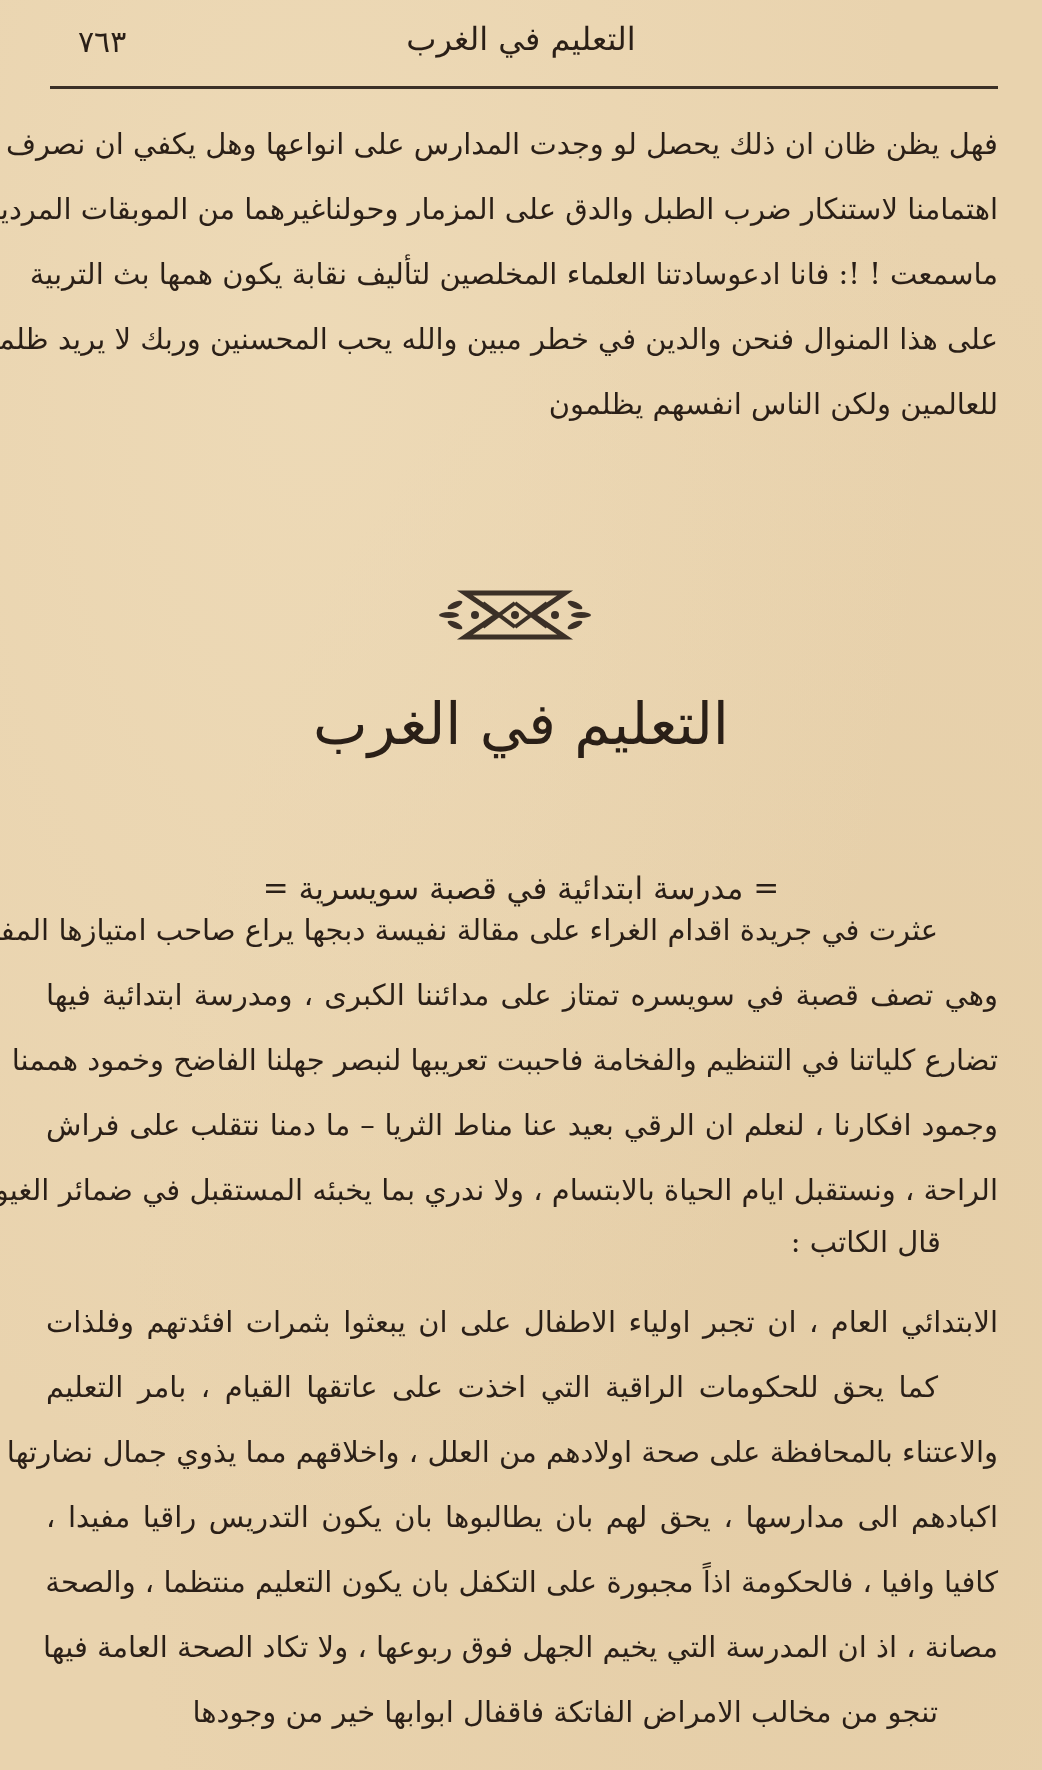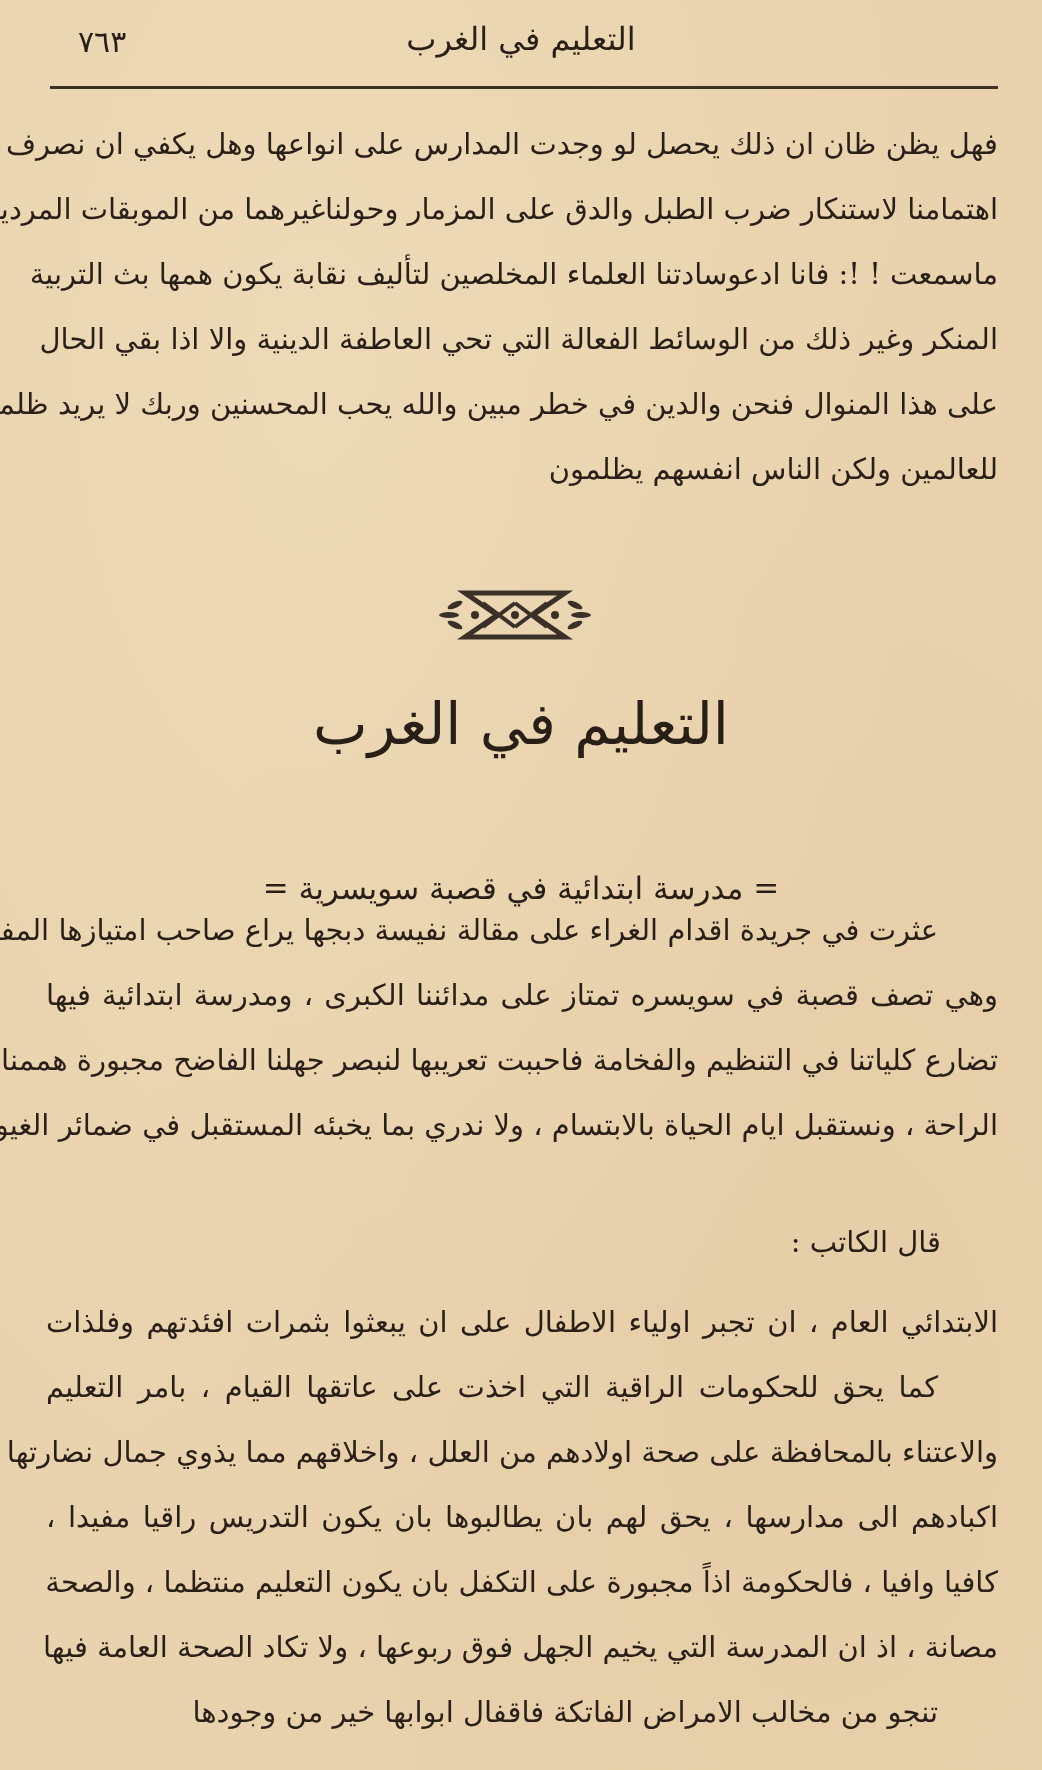--- a/index.html
+++ b/index.html
@@ -59,21 +59,20 @@
   <div class="running-head">
     <span class="page-number">٧٦٣</span>
     <div class="running-title">التعليم في الغرب</div>
   </div>
   <div class="head-rule"></div>
 
   <div class="block p1">
     <span class="line">فهل يظن ظان ان ذلك يحصل لو وجدت المدارس على انواعها وهل يكفي ان نصرف</span>
     <span class="line">اهتمامنا لاستنكار ضرب الطبل والدق على المزمار وحولناغيرهما من الموبقات المرديات</span>
     <span class="line">ماسمعت ! !: فانا ادعوسادتنا العلماء المخلصين لتأليف نقابة يكون همها بث التربية</span>
-    <span class="line">المنكر وغير ذلك من الوسائط الفعالة التي تحي العاطفة الدينية والا اذا بقي الحال</span>
     <span class="line">على هذا المنوال فنحن والدين في خطر مبين والله يحب المحسنين وربك لا يريد ظلما</span>
     <span class="line last">للعالمين ولكن الناس انفسهم يظلمون</span>
   </div>
 
   <div class="ornament">
     <svg width="160" height="60" viewBox="0 0 160 60">
       <g fill="none" stroke="#3b3027" stroke-width="5">
         <polygon points="30,8 130,8 98,30 130,52 30,52 62,30"></polygon>
       </g>
       <g stroke="#3b3027" stroke-width="4">
@@ -95,21 +94,22 @@
       </g>
     </svg>
   </div>
 
   <div class="article-title">التعليم في الغرب</div>
   <div class="article-subtitle">= مدرسة ابتدائية في قصبة سويسرية =</div>
 
   <div class="block p2">
     <span class="line indent">عثرت في جريدة اقدام الغراء على مقالة نفيسة دبجها يراع صاحب امتيازها المفضال</span>
     <span class="line">وهي تصف قصبة في سويسره تمتاز على مدائننا الكبرى ، ومدرسة ابتدائية فيها</span>
-    <span class="line">تضارع كلياتنا في التنظيم والفخامة فاحببت تعريبها لنبصر جهلنا الفاضح مجبورة هممنا</span>
+    <span class="line">تضارع كلياتنا في التنظيم والفخامة فاحببت تعريبها لنبصر جهلنا الفاضح وخمود هممنا</span>
+    <span class="line">وجمود افكارنا ، لنعلم ان الرقي بعيد عنا مناط الثريا – ما دمنا نتقلب على فراش</span>
     <span class="line">الراحة ، ونستقبل ايام الحياة بالابتسام ، ولا ندري بما يخبئه المستقبل في ضمائر الغيوب</span>
   </div>
 
   <div class="p3-label">قال الكاتب :</div>
 
   <div class="block p4">
     <span class="line">الابتدائي العام ، ان تجبر اولياء الاطفال على ان يبعثوا بثمرات افئدتهم وفلذات</span>
     <span class="line indent">كما يحق للحكومات الراقية التي اخذت على عاتقها القيام ، بامر التعليم</span>
     <span class="line">والاعتناء بالمحافظة على صحة اولادهم من العلل ، واخلاقهم مما يذوي جمال نضارتها</span>
     <span class="line">اكبادهم الى مدارسها ، يحق لهم بان يطالبوها بان يكون التدريس راقيا مفيدا ،</span>

